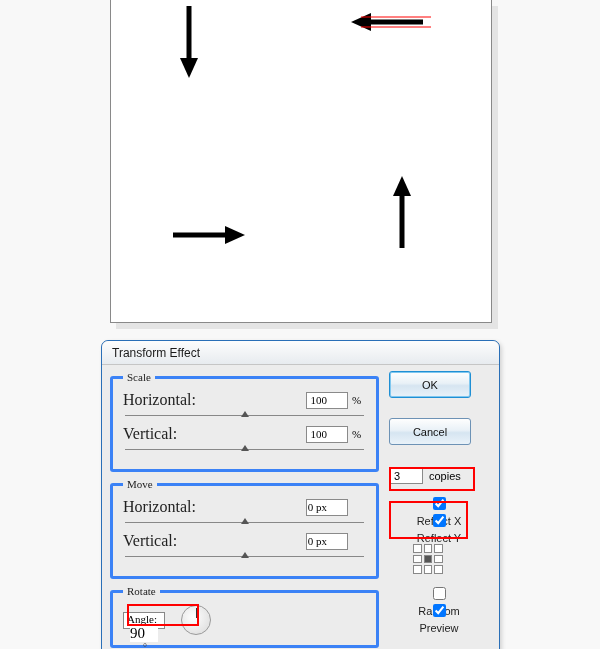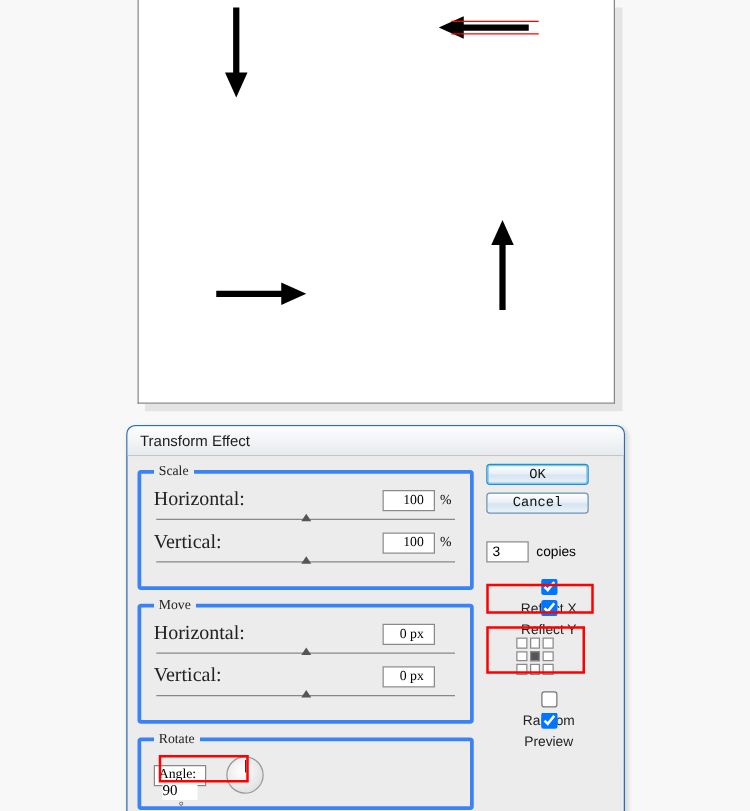--- a/index.html
+++ b/index.html
@@ -76,21 +76,21 @@
     color: #222;
   }
   .spacer { flex: 1; }
   .num-input {
     width: 42px;
     height: 17px;
     border: 1px solid #8a8a8a;
     background: #fff;
     font-size: 11px;
     text-align: right;
-    padding-right: 8px;
+    padding-right: 20px;
     font-family: inherit;
   }
   .unit {
     width: 18px;
     padding-left: 4px;
     font-size: 11px;
   }
   .slider {
     height: 10px;
     position: relative;
@@ -125,21 +125,21 @@
     background: #fff;
     height: 17px;
     padding: 0 3px;
     flex-direction: column;
   }
   .angle-box .albl { font-size: 11px; margin-right: 4px; }
   .angle-box input {
     width: 28px;
     border: none;
     outline: none;
-    font-size: 12px;
+    font-size: 15px;
     text-align: left;
     font-family: inherit;
   }
   .angle-box .deg { font-size: 10px; color: #444; margin-left: 2px; }
   .dial {
     width: 30px; height: 30px;
     border: 1px solid #9a9a9a;
     border-radius: 50%;
     background: radial-gradient(circle at 40% 40%, #fff, #d8d8d8);
     position: relative;
@@ -148,29 +148,29 @@
     content: "";
     position: absolute;
     top: 2px; left: 50%;
     width: 1px; height: 10px;
     background: #333;
     transform-origin: bottom center;
   }
   .win-btn {
     display: block;
     width: 82px;
-    height: 17px;
-    margin-bottom: 6px;
+    height: 27px;
+    margin-bottom: 20px;
     border: 1px solid #6d92b5;
     border-radius: 3px;
     background: linear-gradient(#fefefe 0%, #e9f1f7 45%, #d6e5f1 55%, #e9f2f9 100%);
     font-size: 11px;
     color: #111;
     cursor: pointer;
-    font-family: Liberation Mono, monospace;
+    font-family: Liberation Sans, sans-serif;
   }
   .win-btn.ok {
     border-color: #1f8fd4;
     box-shadow: inset 0 0 0 1px #7fc7ef;
   }
   .copies-row {
     margin-top: 22px;
     display: flex;
     align-items: center;
     gap: 6px;

